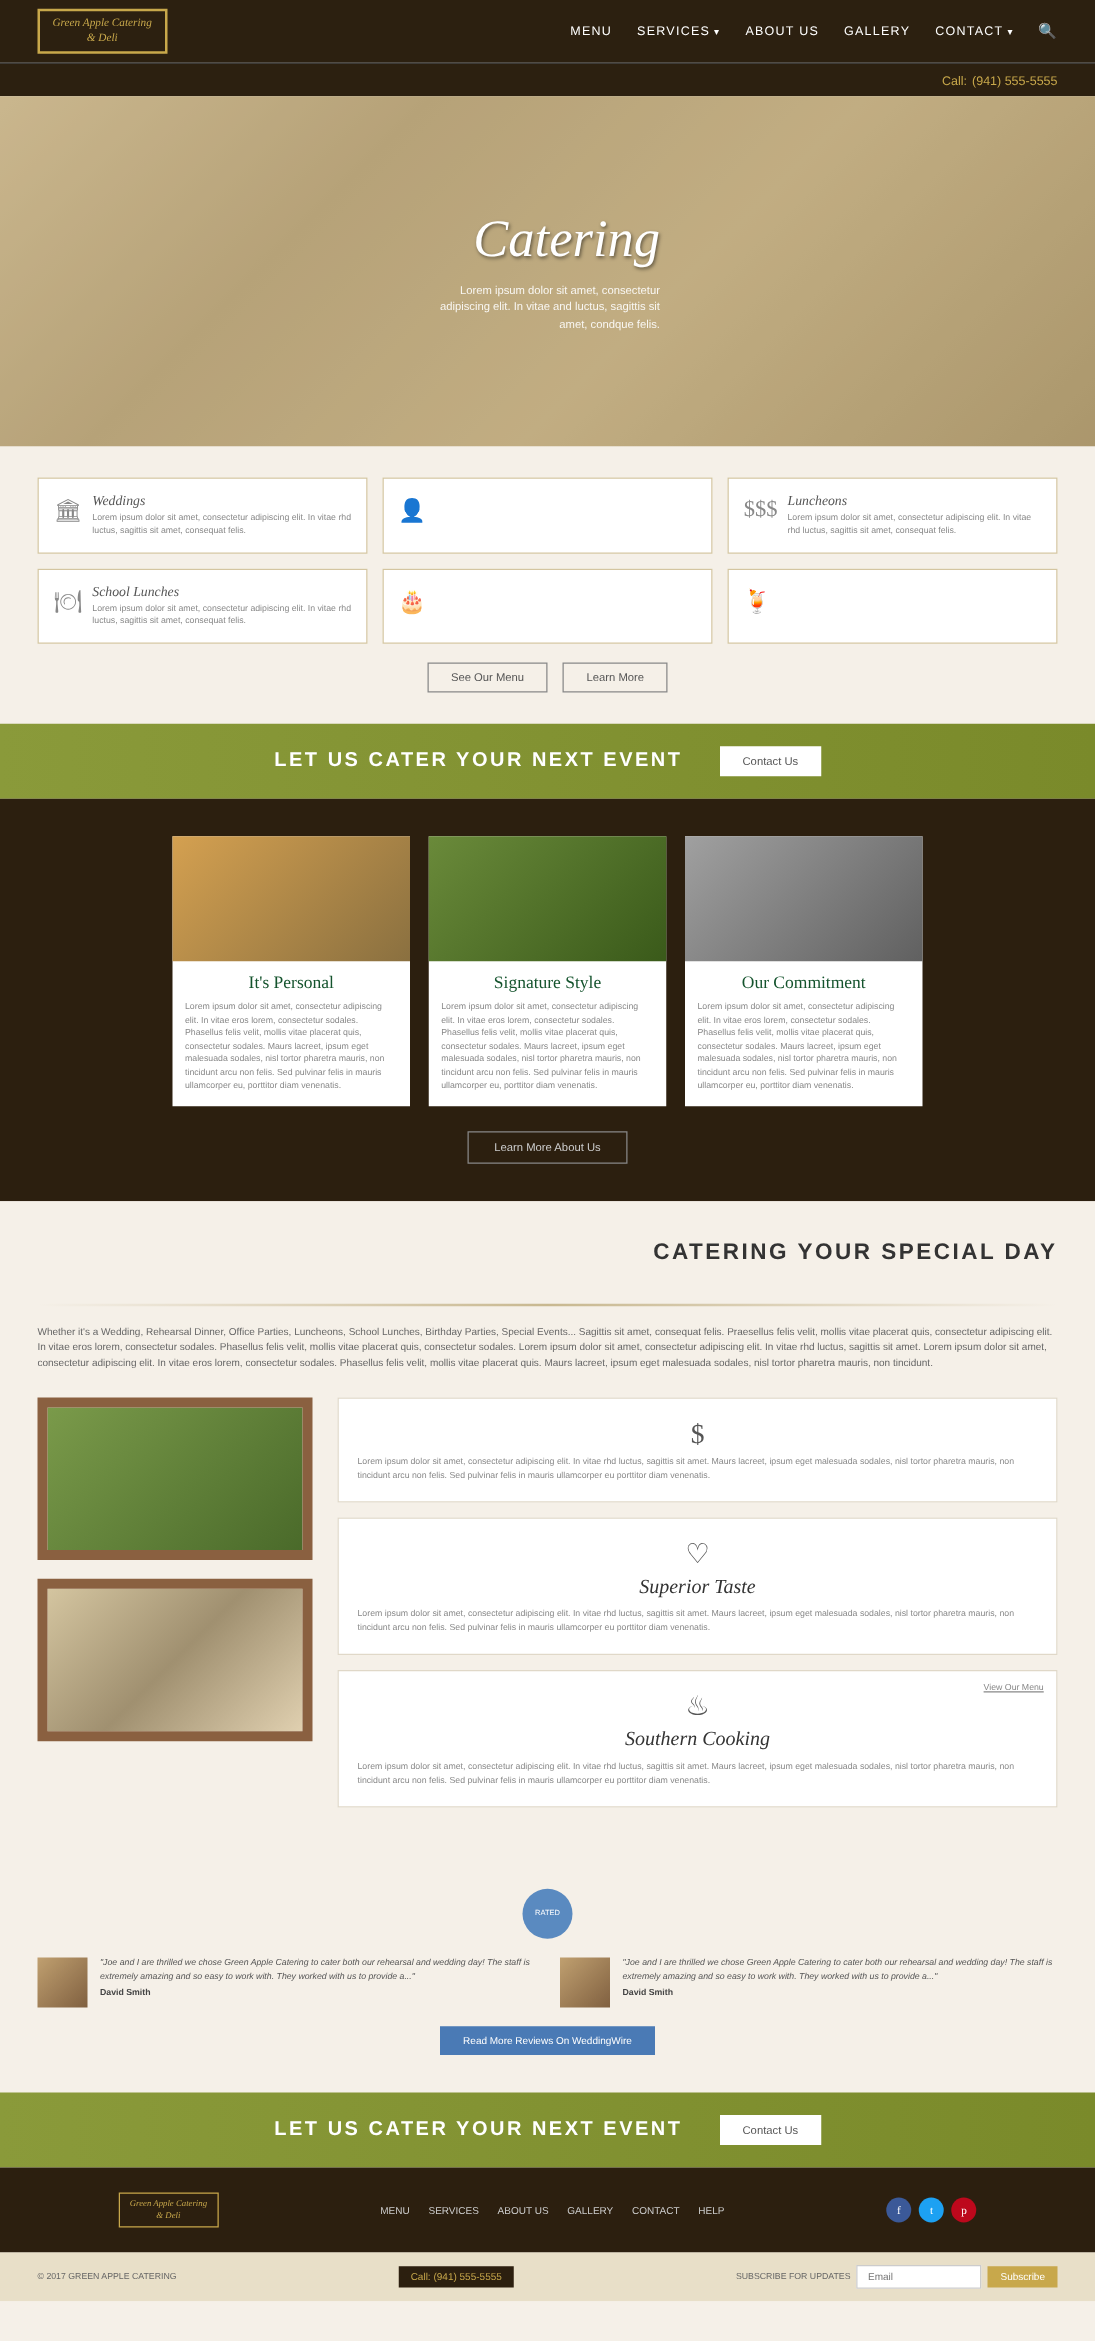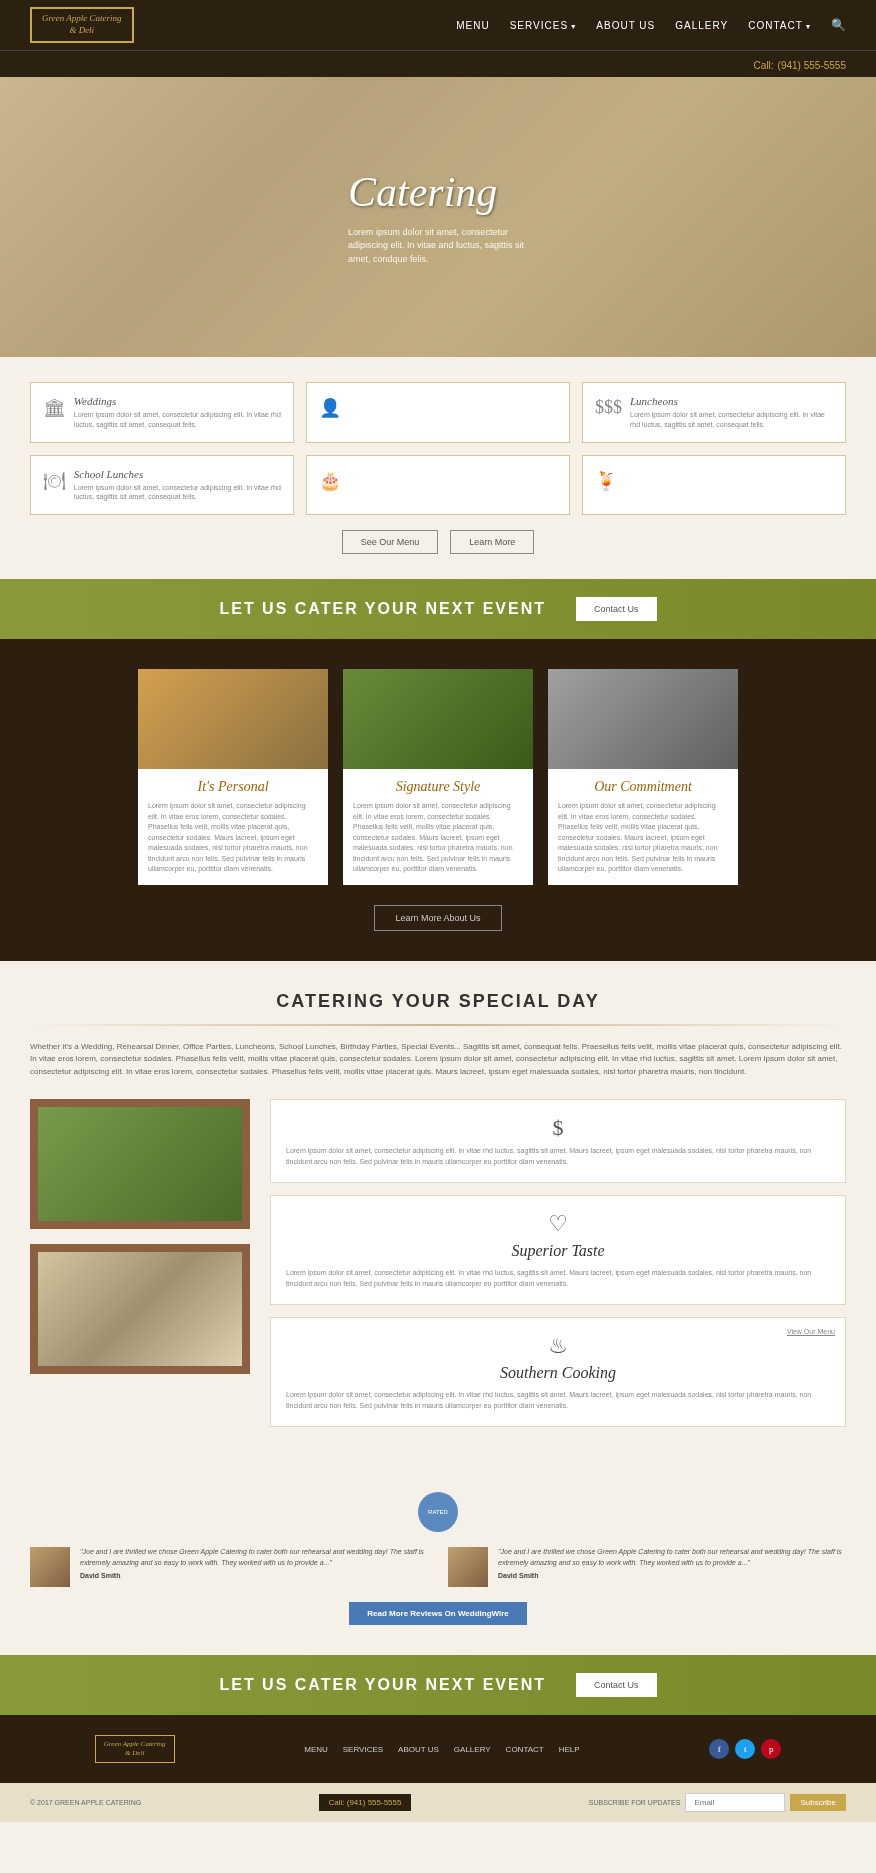--- a/index.html
+++ b/index.html
@@ -65,21 +65,21 @@
       justify-content: center;
     }
     .hero-overlay {
       position: absolute;
       inset: 0;
       background: rgba(180,150,100,0.3);
     }
     .hero-content {
       position: relative;
       z-index: 2;
-      text-align: left;
+      text-align: right;
       color: #fff;
     }
     .hero-title {
       font-size: 42px;
       font-style: italic;
       font-weight: normal;
       text-shadow: 1px 1px 3px rgba(0,0,0,0.5);
       margin-bottom: 10px;
     }
     .hero-desc {
@@ -195,23 +195,22 @@
     }
     .feature-card-img-placeholder.green {
       background: linear-gradient(135deg, #6a8a3a 0%, #3a5a1a 100%);
     }
     .feature-card-img-placeholder.gray {
       background: linear-gradient(135deg, #a0a0a0 0%, #606060 100%);
     }
     .feature-card-body { padding: 10px; }
     .feature-card-title {
       font-size: 14px;
-      font-style: italic;
       text-align: center;
-      color: #a16207;
+      color: #14532d;
       margin-bottom: 6px;
     }
     .feature-card-desc {
       font-size: 7px;
       font-family: Arial, sans-serif;
       color: #888;
       line-height: 1.5;
     }
     .dark-section-btn {
       display: flex;
@@ -226,28 +225,28 @@
       font-family: Arial, sans-serif;
       cursor: pointer;
     }
 
     
     .special-day-section {
       background: #f5f0e8;
       padding: 30px 30px 20px;
     }
     .section-title-center {
-      text-align: center;
+      text-align: right;
       font-size: 18px;
       font-family: Arial, sans-serif;
       font-weight: bold;
       letter-spacing: 2px;
       text-transform: uppercase;
       color: #333;
-      margin-bottom: 12px;
+      margin-bottom: 31px;
     }
     .section-divider {
       height: 2px;
       background: linear-gradient(to right, transparent, #c8b890, transparent);
       margin-bottom: 15px;
     }
     .special-day-desc {
       font-size: 8px;
       font-family: Arial, sans-serif;
       color: #666;
@@ -378,21 +377,20 @@
       margin: 10px 0;
     }
     .btn-blue {
       background: #4a7ab5;
       color: #fff;
       border: none;
       padding: 7px 18px;
       font-size: 8px;
       font-family: Arial, sans-serif;
       cursor: pointer;
-      font-weight: bold;
     }
 
     
     .cta-banner-2 {
       background: linear-gradient(to right, #8a9a3a, #7a8a2a);
       padding: 18px 30px;
       display: flex;
       align-items: center;
       justify-content: center;
       gap: 30px;

